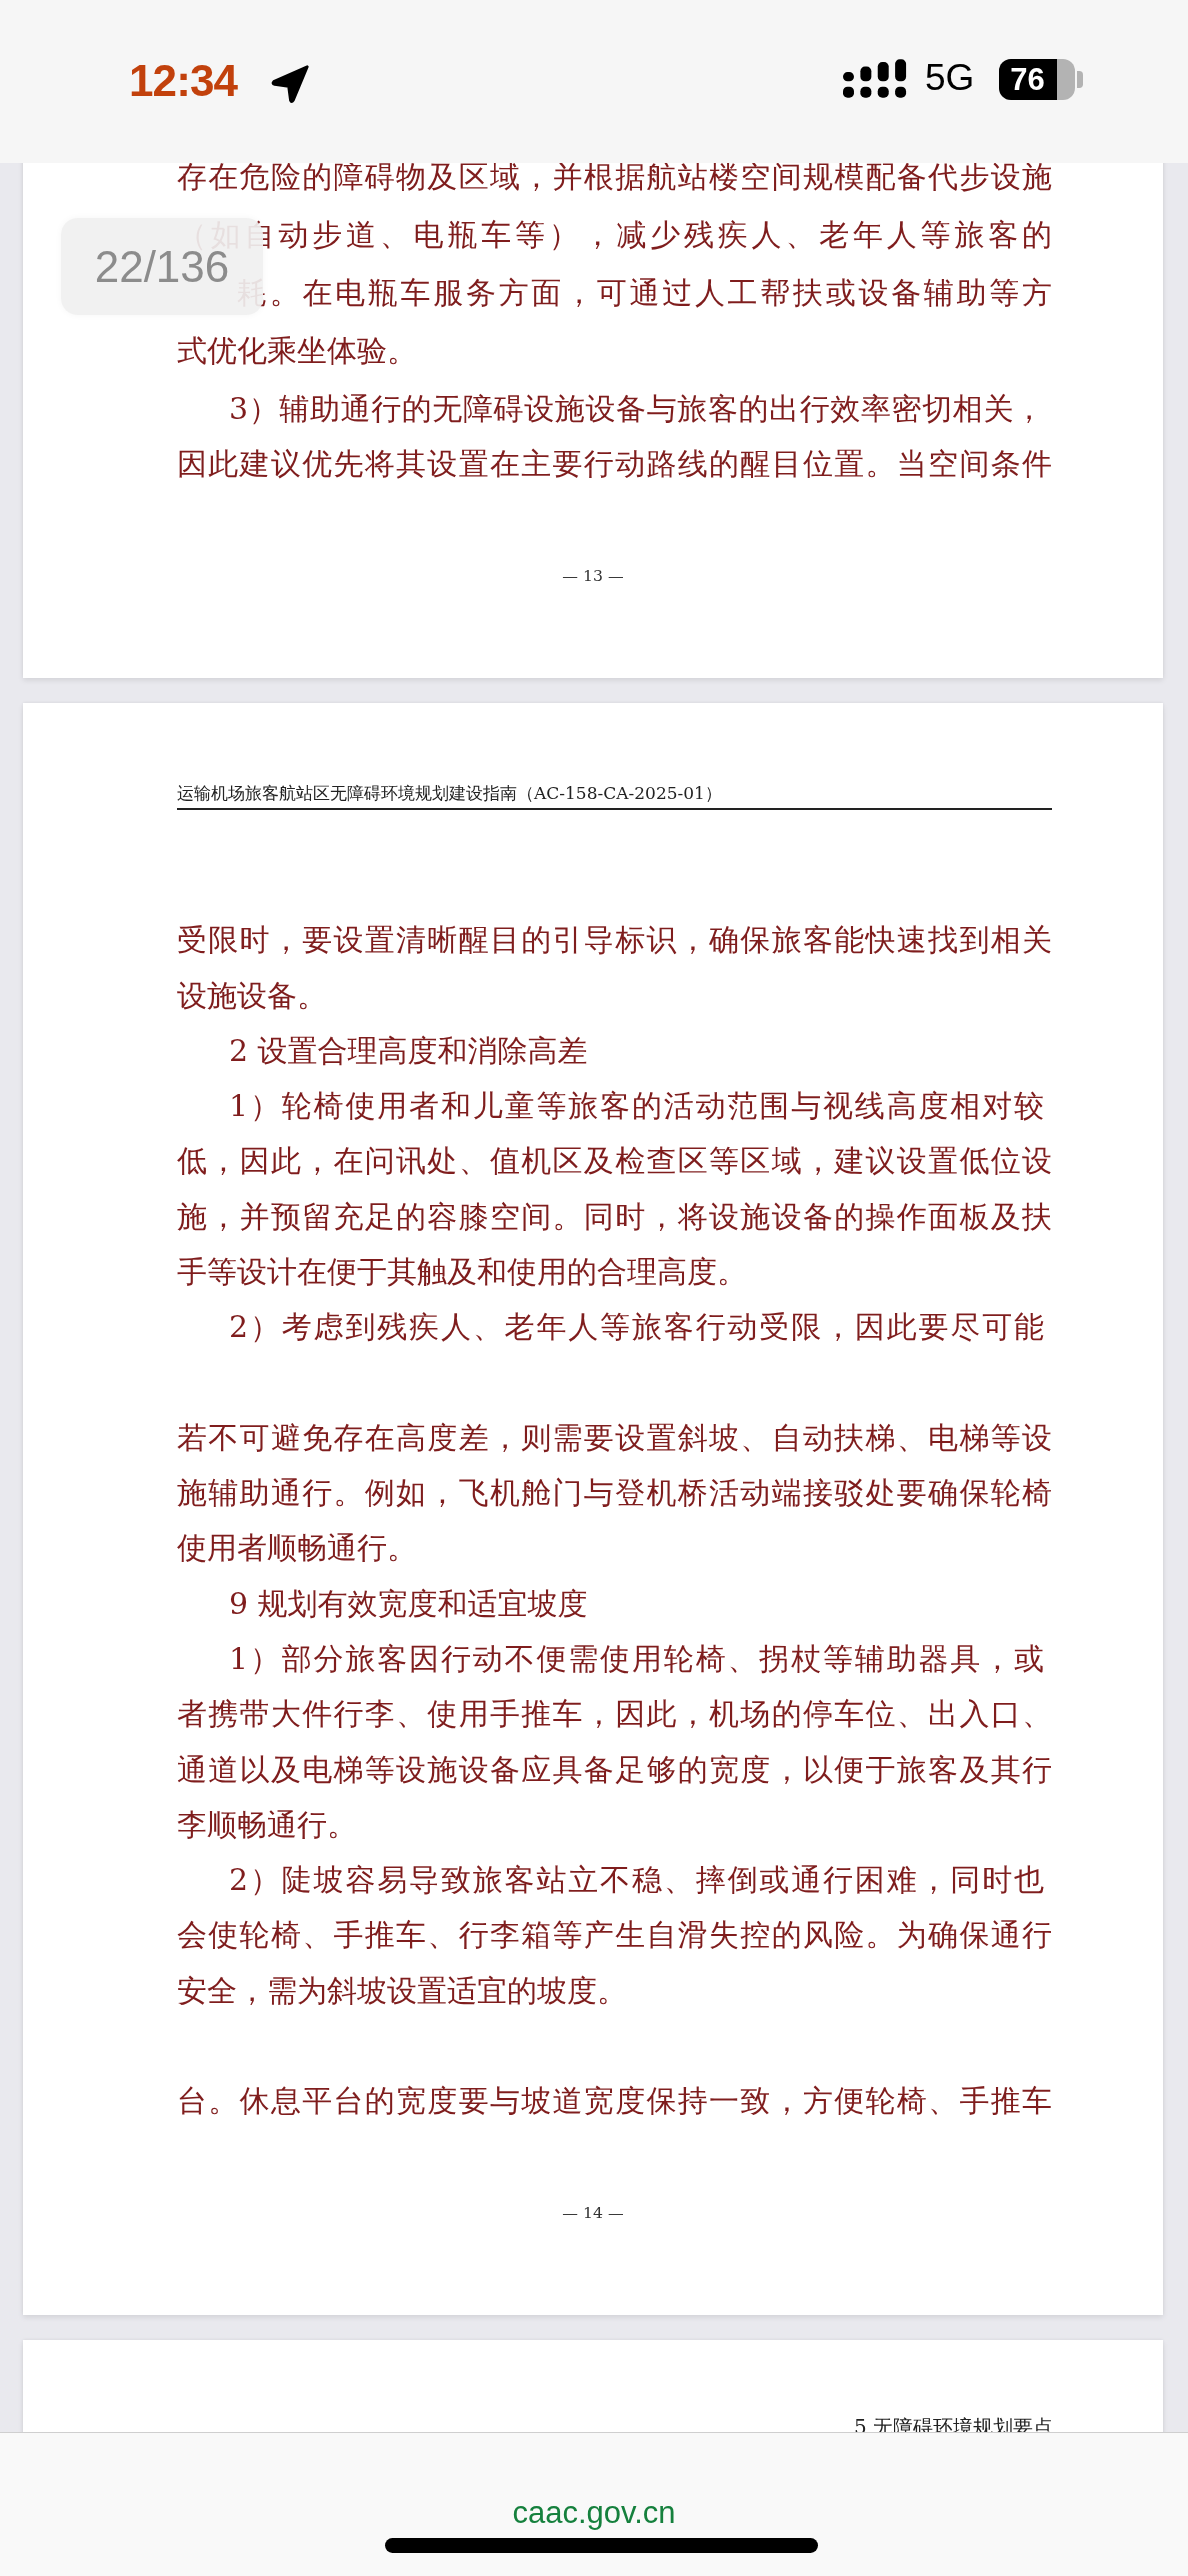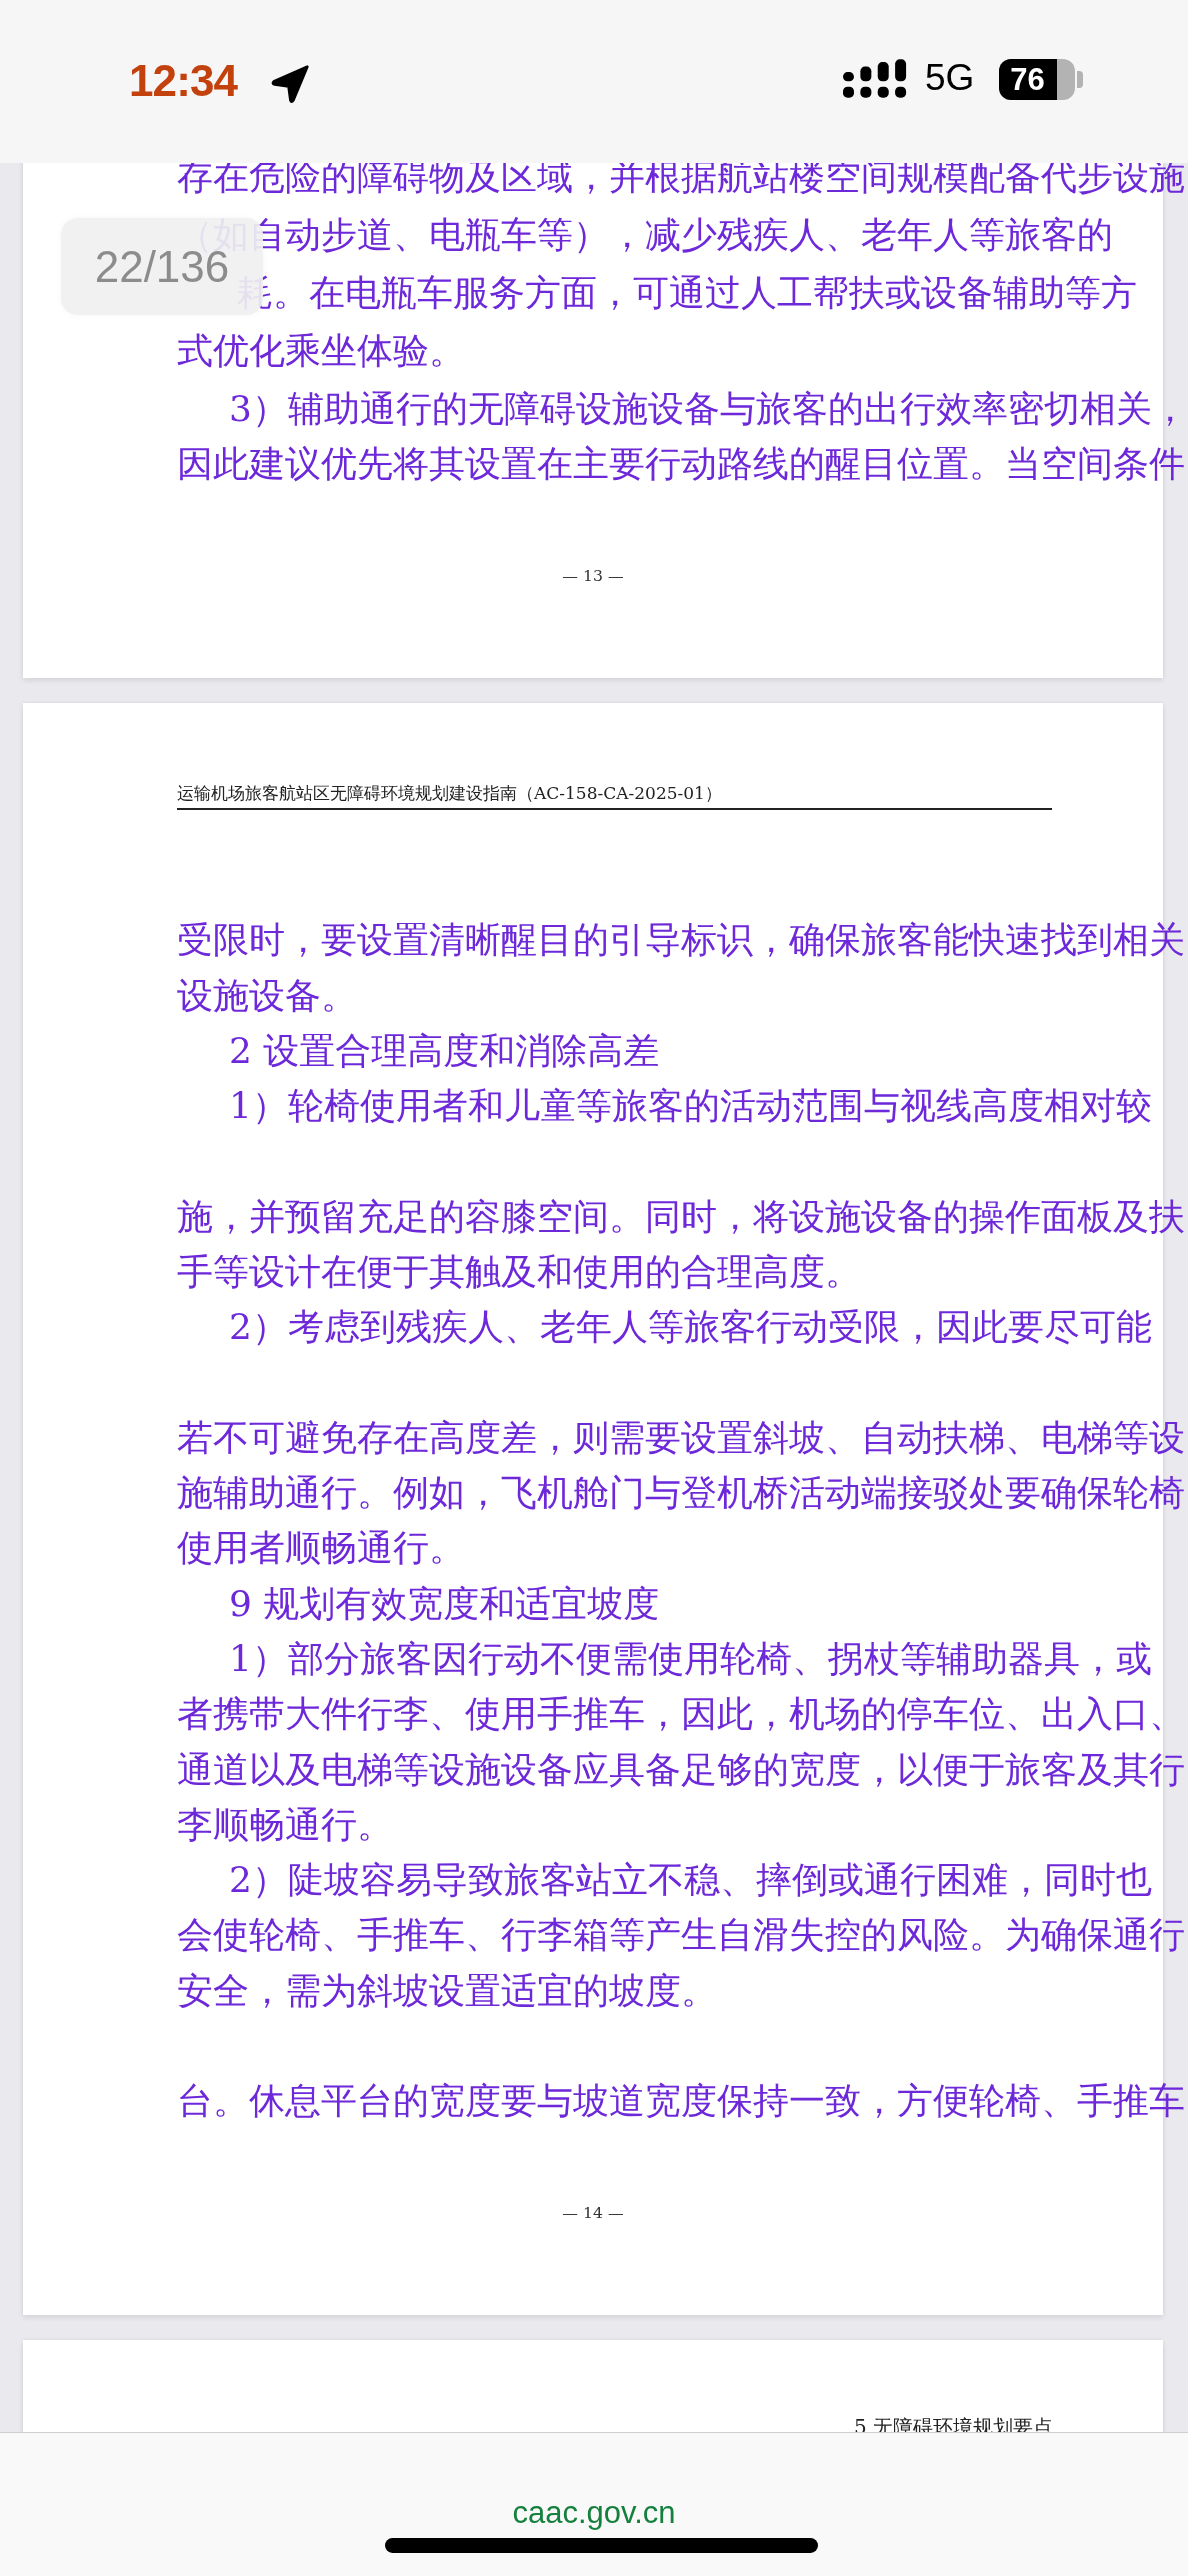--- a/index.html
+++ b/index.html
@@ -41,21 +41,21 @@
       position: absolute; left: 1077px; top: 71px; width: 5.5px; height: 16.6px;
       border-radius: 0 3.7px 3.7px 0; background: #b3b3b3;
     }
     
     .page {
       position: absolute; left: 23px; width: 1140px; background: #fff;
       box-shadow: 0 2.8px 5.5px rgba(0,0,0,0.10), 0 -0.9px 2.8px rgba(0,0,0,0.05);
     }
     .line {
       position: absolute; left: 154px; width: 875px; white-space: nowrap;
-      font-size: 36px; color: #6d28d9; line-height: 37px;
+      font-size: 30px; color: #7f1d1d; line-height: 37px;
       text-align: justify; text-align-last: justify;
     }
     .line.short { text-align: left; text-align-last: left; }
     .line.indent { left: 206px; width: 815px; }
     .page-num {
       position: absolute; left: 0; width: 1140px; text-align: center;
       font-size: 15.7px; color: #333; line-height: 22px;
     }
     .running-header {
       position: absolute; left: 154px; top: 79px; font-size: 17px; color: #222;
@@ -125,20 +125,21 @@
 </div>
 
 <div class="page" style="top:703px; height:1612px;">
   <div class="running-header">运输机场旅客航站区无障碍环境规划建设指南（AC-158-CA-2025-01）</div>
   <div class="header-rule"></div>
 
   <div class="line" style="top:218px;">受限时，要设置清晰醒目的引导标识，确保旅客能快速找到相关</div>
   <div class="line short" style="top:274px;">设施设备。</div>
   <div class="line indent short" style="top:329px;">2  设置合理高度和消除高差</div>
   <div class="line indent" style="top:384px;">1）轮椅使用者和儿童等旅客的活动范围与视线高度相对较</div>
+  <div class="line" style="top:439px;">低，因此，在问讯处、值机区及检查区等区域，建议设置低位设</div>
   <div class="line" style="top:495px;">施，并预留充足的容膝空间。同时，将设施设备的操作面板及扶</div>
   <div class="line short" style="top:550px;">手等设计在便于其触及和使用的合理高度。</div>
   <div class="line indent" style="top:605px;">2）考虑到残疾人、老年人等旅客行动受限，因此要尽可能</div>
   <div class="line" style="top:716px;">若不可避免存在高度差，则需要设置斜坡、自动扶梯、电梯等设</div>
   <div class="line" style="top:771px;">施辅助通行。例如，飞机舱门与登机桥活动端接驳处要确保轮椅</div>
   <div class="line short" style="top:826px;">使用者顺畅通行。</div>
   <div class="line indent short" style="top:882px;">9  规划有效宽度和适宜坡度</div>
   <div class="line indent" style="top:937px;">1）部分旅客因行动不便需使用轮椅、拐杖等辅助器具，或</div>
   <div class="line" style="top:992px;">者携带大件行李、使用手推车，因此，机场的停车位、出入口、</div>
   <div class="line" style="top:1048px;">通道以及电梯等设施设备应具备足够的宽度，以便于旅客及其行</div>

